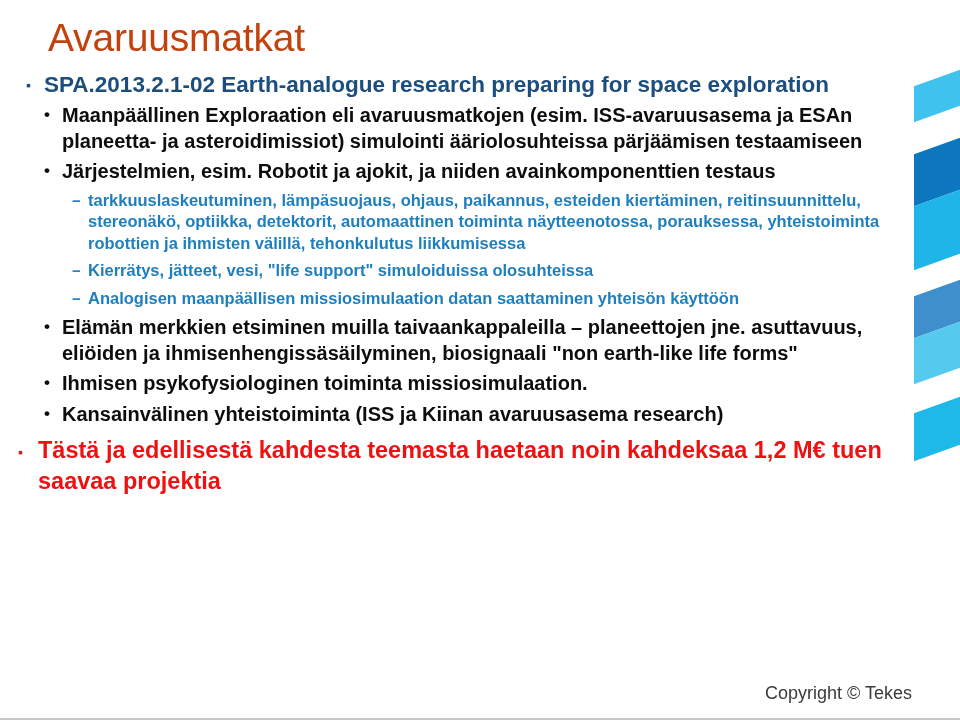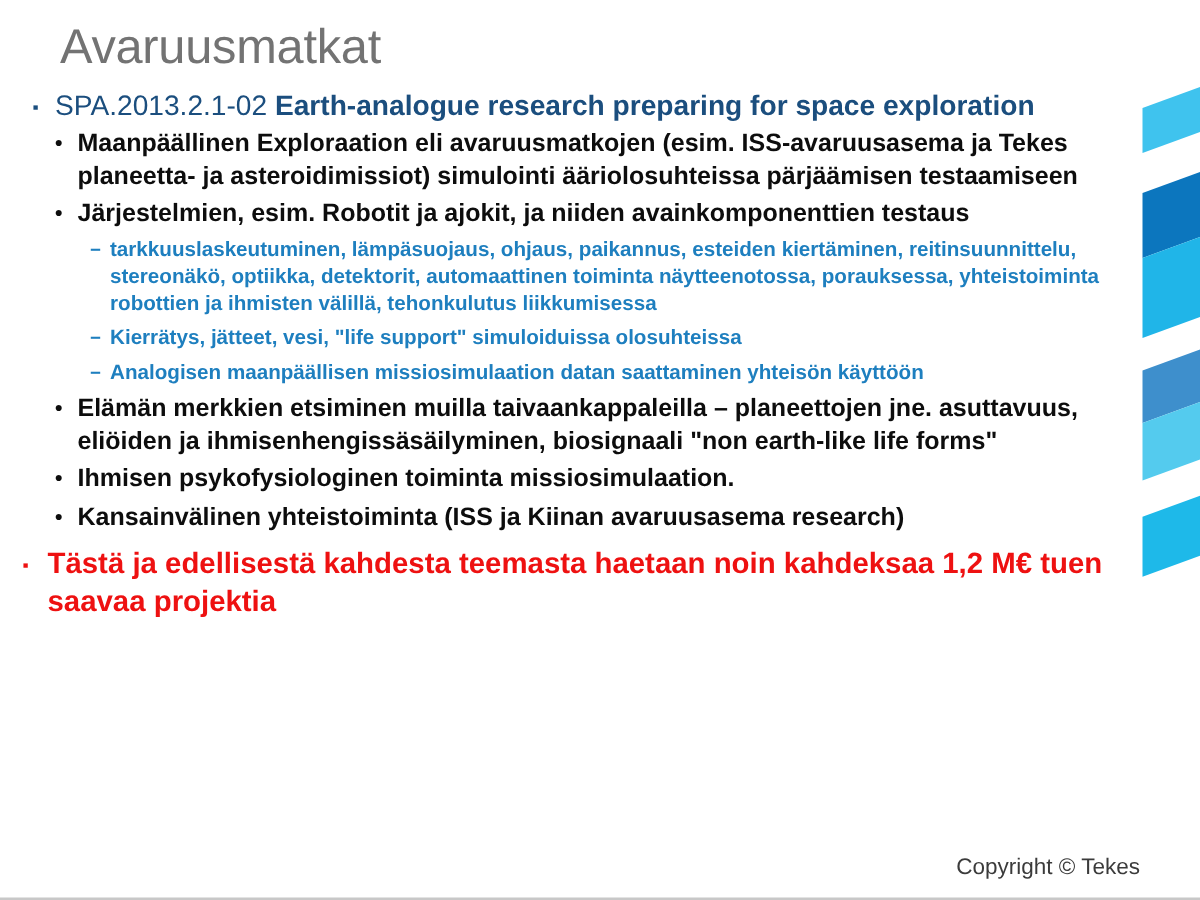--- a/index.html
+++ b/index.html
@@ -59,21 +59,21 @@
   .shape-4 { top: 405px; right: 0px; width: 46px; height: 48px; }
   .shape-4 .seg { top: 0; height: 48px; background: #1EB9E9; }
 
   
   .title {
     position: absolute;
     left: 48px;
     top: 16px;
     font-size: 39px;
     line-height: 44px;
-    color: #737373;
+    color: #c2410c;
     font-weight: normal;
     letter-spacing: -0.2px;
   }
 
   
   .content {
     position: absolute;
     left: 0;
     top: 70px;
     width: 915px;
@@ -108,21 +108,21 @@
     color: #1B4E7E;
     font-size: 22.5px;
     line-height: 29px;
     margin-bottom: 4px;
   }
   li.l1 > .marker {
     font-size: 14px;
     color: #1B4E7E;
     top: 1px;
   }
-  li.l1 .plain { font-weight: normal; margin-top: 8px; }
+  li.l1 .plain { font-weight: bold; margin-top: 8px; }
   li.l1 .strong { font-weight: bold; }
 
   
   li.l2 {
     margin-left: 44px;
     padding-left: 18px;
     color: #0d0d0d;
     font-weight: bold;
     font-size: 20px;
     line-height: 25.5px;
@@ -204,21 +204,21 @@
   <div class="content">
     <ul class="lvl">
 
       <li class="l1">
         <span class="marker">▪</span>
         <span class="txt"><span class="plain">SPA.2013.2.1-02 </span><span class="strong">Earth-analogue research preparing for space exploration</span></span>
       </li>
 
       <li class="l2">
         <span class="marker">•</span>
-        <span class="txt">Maanpäällinen Exploraation eli avaruusmatkojen (esim. ISS-avaruusasema ja Tekes planeetta- ja asteroidimissiot) simulointi ääriolosuhteissa pärjäämisen testaamiseen</span>
+        <span class="txt">Maanpäällinen Exploraation eli avaruusmatkojen (esim. ISS-avaruusasema ja ESAn planeetta- ja asteroidimissiot) simulointi ääriolosuhteissa pärjäämisen testaamiseen</span>
       </li>
 
       <li class="l2">
         <span class="marker">•</span>
         <span class="txt">Järjestelmien, esim. Robotit ja ajokit,  ja niiden avainkomponenttien testaus</span>
       </li>
 
       <ul class="lvl sub-group">
         <li class="l3">
           <span class="marker">−</span>

